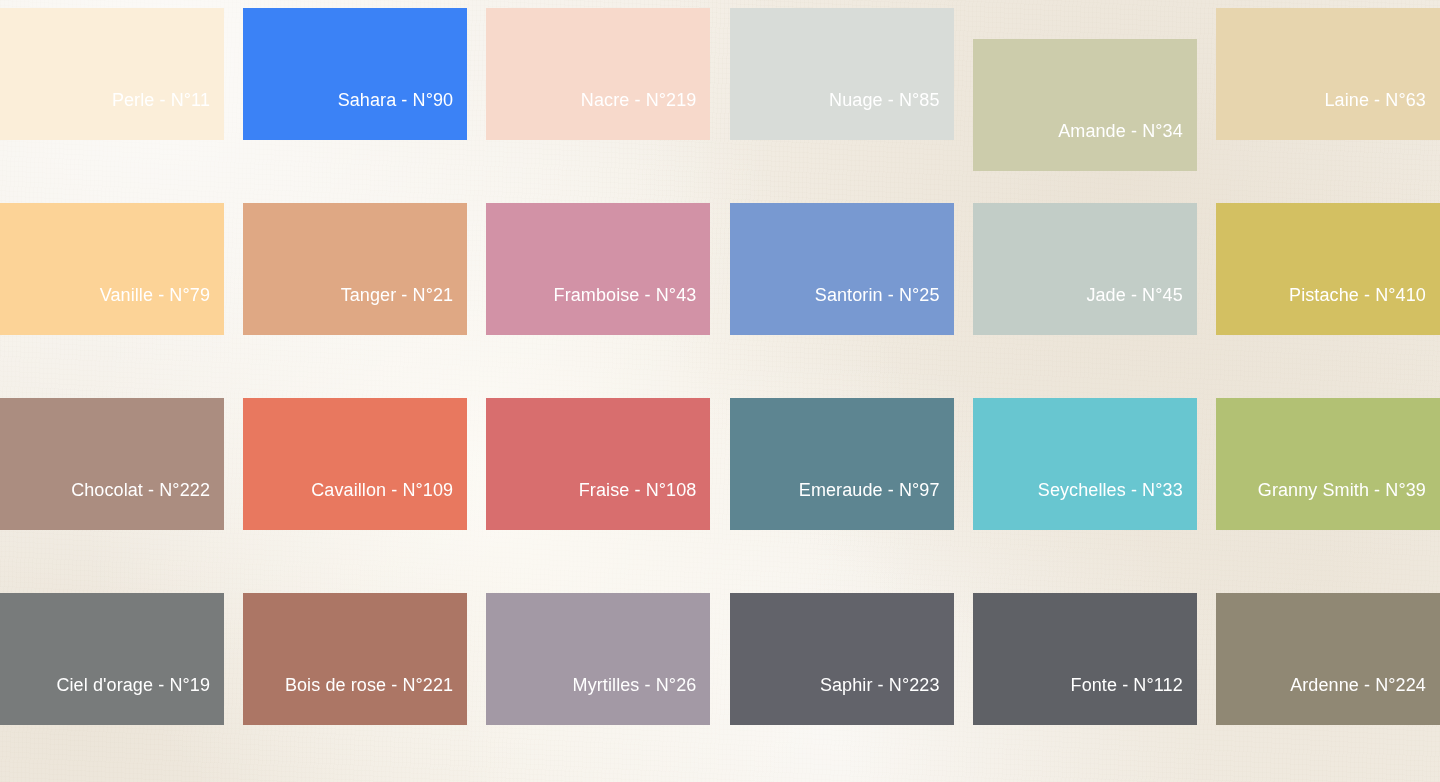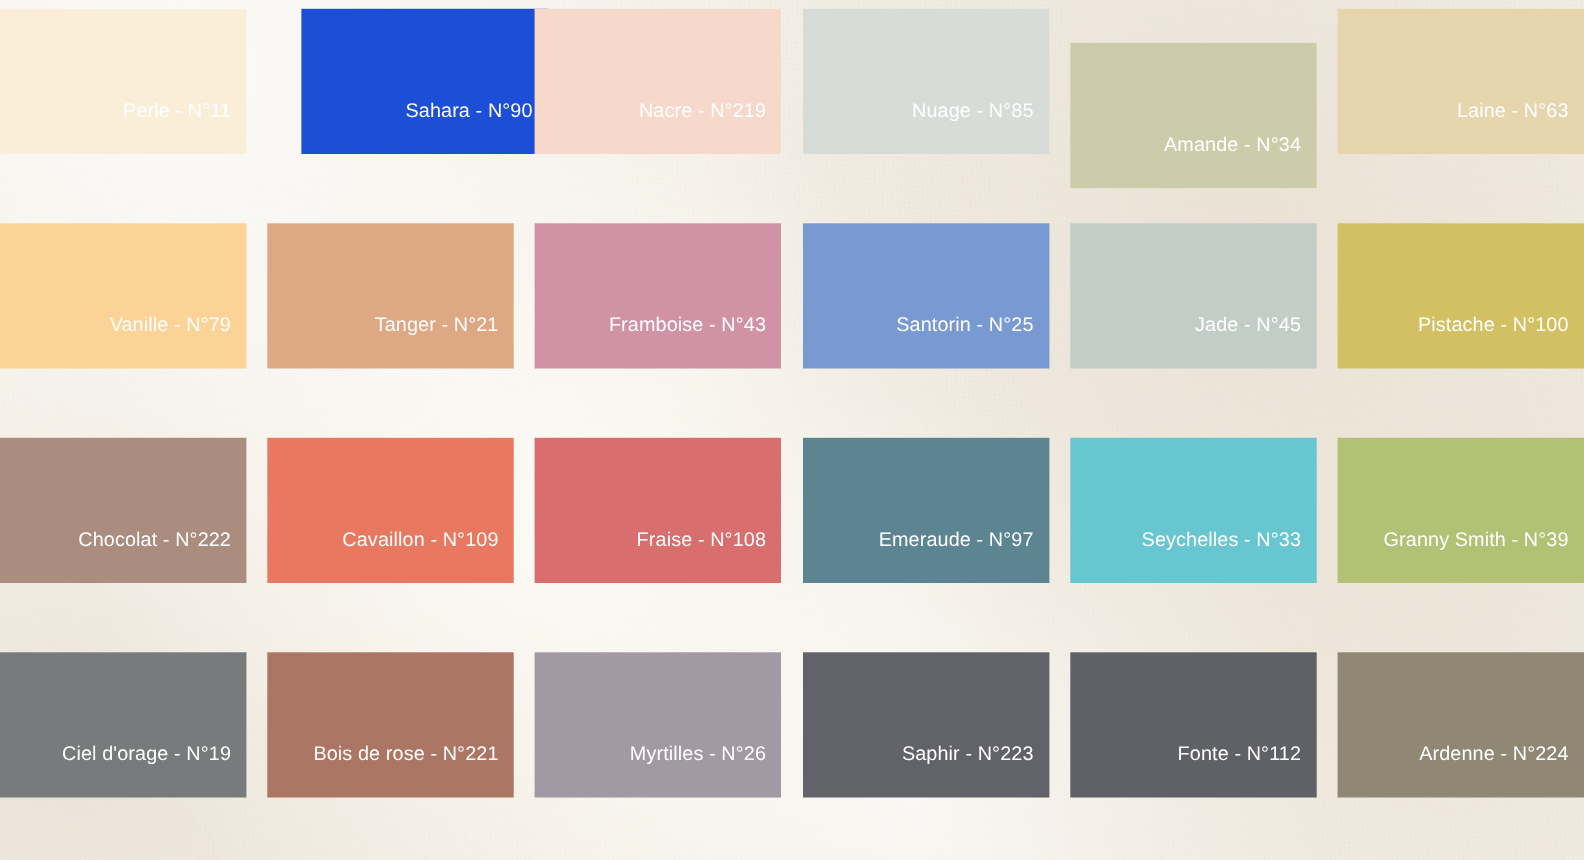--- a/index.html
+++ b/index.html
@@ -76,21 +76,21 @@
 </style>
 </head>
 <body>
 
 <div id="paper-texture"></div>
 
 <div id="swatch-grid">
     <div class="swatch" style="background-color: rgb(251, 238, 217);">
       <span class="swatch-label">Perle - N°11</span>
     </div>
-    <div class="swatch" style="background-color: #1d4ed8; margin-left: 31px;">
+    <div class="swatch" style="background-color: #3b82f6;">
       <span class="swatch-label">Sahara - N°90</span>
     </div>
     <div class="swatch" style="background-color: rgb(247, 217, 203);">
       <span class="swatch-label">Nacre - N°219</span>
     </div>
     <div class="swatch" style="background-color: rgb(216, 220, 216);">
       <span class="swatch-label">Nuage - N°85</span>
     </div>
     <div class="swatch" style="background-color: rgb(204, 204, 171); margin-top: 31px;">
       <span class="swatch-label">Amande - N°34</span>
@@ -107,21 +107,21 @@
     <div class="swatch" style="background-color: rgb(210, 146, 166); padding-left: 26px;">
       <span class="swatch-label">Framboise - N°43</span>
     </div>
     <div class="swatch" style="background-color: rgb(120, 153, 209);">
       <span class="swatch-label">Santorin - N°25</span>
     </div>
     <div class="swatch" style="background-color: rgb(194, 205, 199);">
       <span class="swatch-label">Jade - N°45</span>
     </div>
     <div class="swatch" style="background-color: rgb(211, 192, 98);">
-      <span class="swatch-label">Pistache - N°100</span>
+      <span class="swatch-label">Pistache - N°410</span>
     </div>
     <div class="swatch" style="background-color: rgb(171, 141, 128);">
       <span class="swatch-label">Chocolat - N°222</span>
     </div>
     <div class="swatch" style="background-color: rgb(232, 120, 95);">
       <span class="swatch-label">Cavaillon - N°109</span>
     </div>
     <div class="swatch" style="background-color: rgb(216, 110, 110);">
       <span class="swatch-label">Fraise - N°108</span>
     </div>

